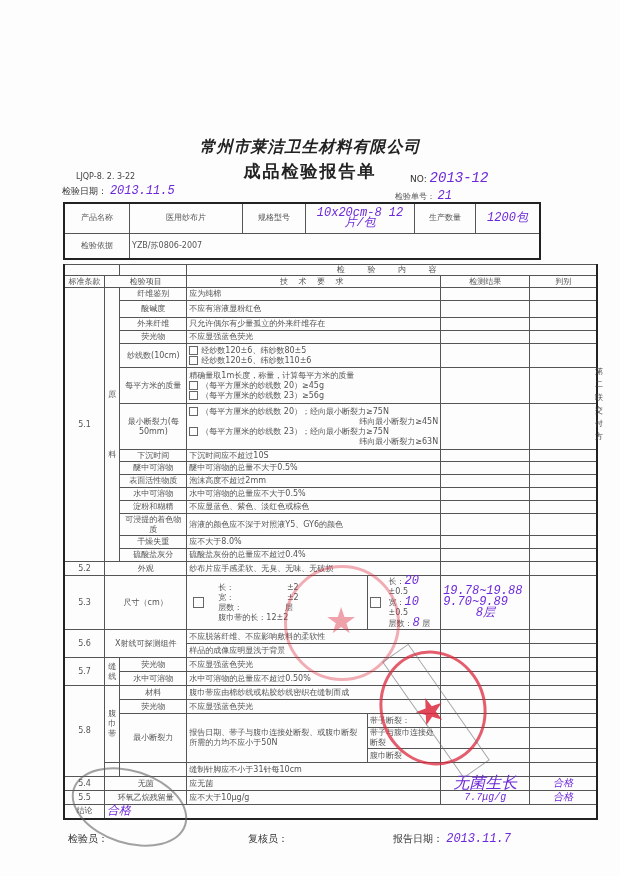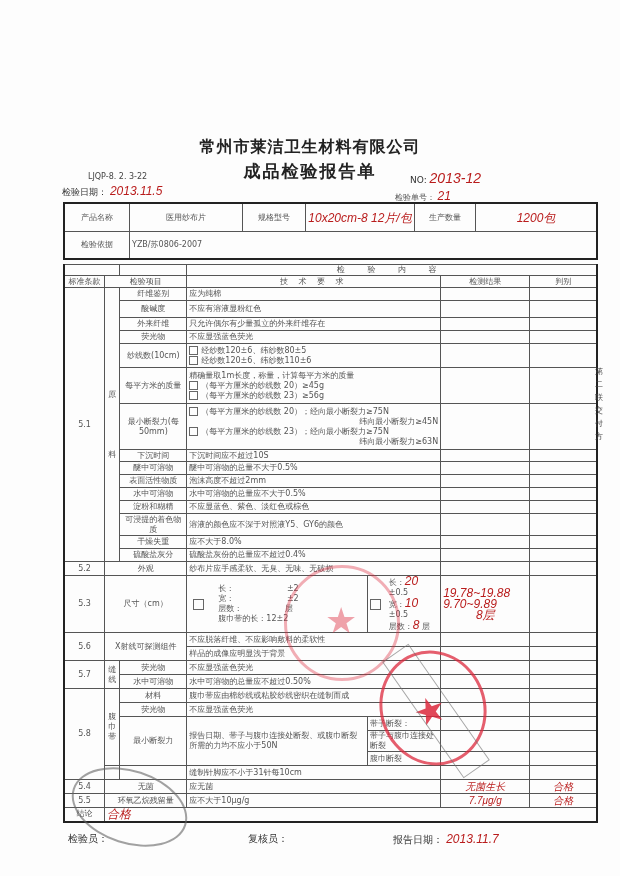--- a/index.html
+++ b/index.html
@@ -1,38 +1,38 @@
 <!DOCTYPE html>
 <html><head>
 <meta charset="utf-8">
 <style>
   html,body{margin:0;padding:0;}
   body{width:620px;height:876px;background:#fdfdfd;position:relative;overflow:hidden;font-family:"DejaVu Serif",serif;color:#333;}
   .abs{position:absolute;}
-  .title1{left:0;width:620px;top:137px;text-align:center;font-size:16px;font-weight:bold;letter-spacing:1px;color:#222;}
+  .title1{left:0;width:620px;top:137px;text-align:center;font-size:16px;font-weight:bold;letter-spacing:1px;color:#222;font-style:italic;}
   .title2{left:0;width:620px;top:160px;text-align:center;font-size:17px;font-weight:bold;letter-spacing:2px;color:#222;}
   .small{font-size:8px;color:#444;font-family:"DejaVu Sans",sans-serif;}
-  .hand{font-family:Liberation Sans, sans-serif;font-style:italic;color:#b91c1c;font-size:12px;}
+  .hand{font-family:Liberation Mono, monospace;font-style:italic;color:#6d28d9;font-size:12px;}
   table{border-collapse:collapse;}
-  .frame{left:63px;top:202px;width:535px;border:2px solid #222;}
+  .frame{left:63px;top:202px;width:478px;border:2px solid #222;}
   td{border:1px solid #555;font-size:8px;padding:0 2px;color:#555;font-family:"DejaVu Sans",sans-serif;vertical-align:middle;line-height:10px;}
   .c{text-align:center;}
   .side{left:592px;top:365px;width:14px;font-size:8px;line-height:13px;color:#444;text-align:center;}
   .stamp-red{border:3px solid rgba(220,40,60,.75);border-radius:50%;}
   .stamp-gray{border:2px solid rgba(100,100,100,.6);border-radius:50%;}
   .star{color:rgba(220,40,60,.85);}
   .cb{display:inline-block;width:7px;height:7px;border:1px solid #666;margin-right:3px;vertical-align:middle;}
 </style>
 </head>
 <body>
 
 <div class="abs title1">常州市莱洁卫生材料有限公司</div>
 <div class="abs title2">成品检验报告单</div>
 
-<div class="abs small" style="left:76px;top:172px;padding-left:12px;">LJQP-8. 2. 3-22</div>
+<div class="abs small" style="left:64px;top:172px;padding-left:12px;">LJQP-8. 2. 3-22</div>
 <div class="abs" style="left:62px;top:184px;font-size:9px;color:#333;font-family:'DejaVu Sans',sans-serif;">
   <span>检验日期：</span>
   <span class="hand">2013.11.5</span>
 </div>
 <div class="abs" style="left:410px;top:170px;font-size:9px;font-family:'DejaVu Sans',sans-serif;">
   <span>NO:</span>
   <span class="hand" style="font-size:14px;">2013-12</span>
 </div>
 <div class="abs" style="left:395px;top:189px;font-size:8px;color:#555;font-family:'DejaVu Sans',sans-serif;">
   <span>检验单号：</span>
@@ -289,21 +289,21 @@
         <td></td>
         <td colspan="2">缝制针脚应不小于31针每10cm</td>
         <td></td>
         <td></td>
       </tr>
 
   <tr style="height:14px;">
     <td class="c">5.4</td>
     <td colspan="2" class="c">无菌</td>
     <td colspan="2">应无菌</td>
-    <td class="hand c" style="font-size:10px;">无菌生长</td>
+    <td class="hand c" style="font-size:16px;">无菌生长</td>
     <td class="hand c" style="font-size:10px;">合格</td>
   </tr>
 
   <tr style="height:14px;">
     <td class="c">5.5</td>
     <td colspan="2" class="c">环氧乙烷残留量</td>
     <td colspan="2">应不大于10μg/g</td>
     <td class="hand c" style="font-size:10px;">7.7μg/g</td>
     <td class="hand c" style="font-size:10px;">合格</td>
   </tr>

